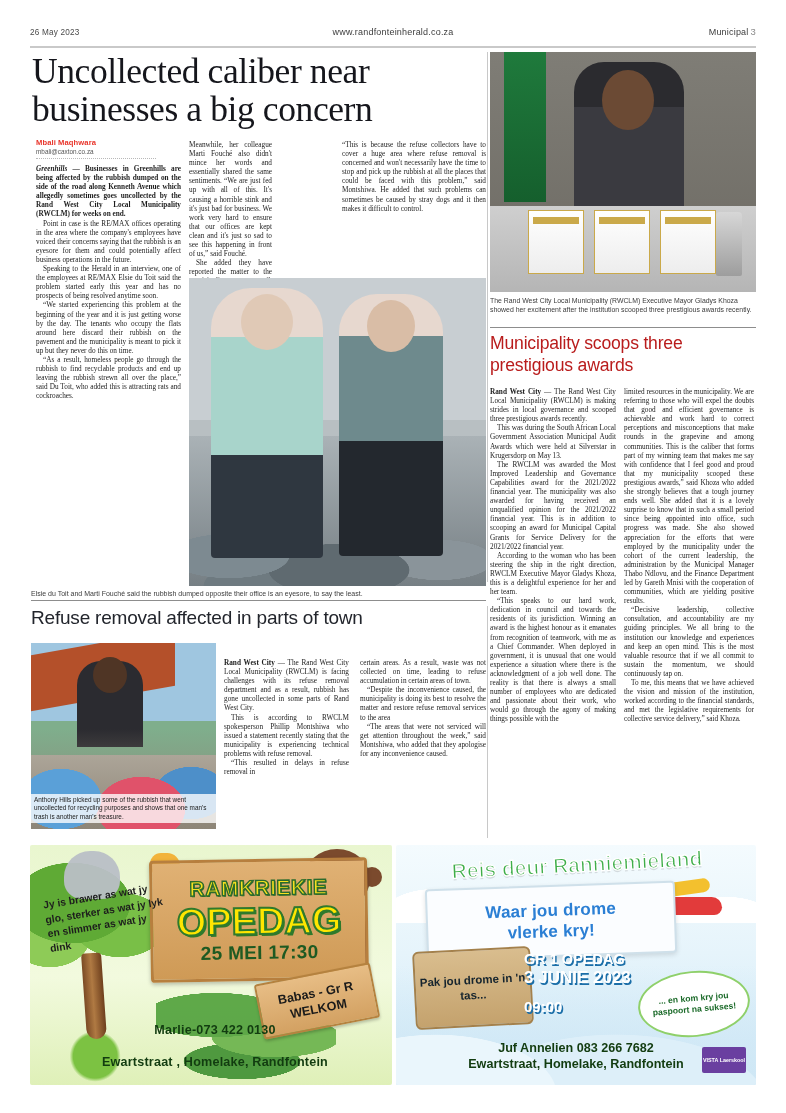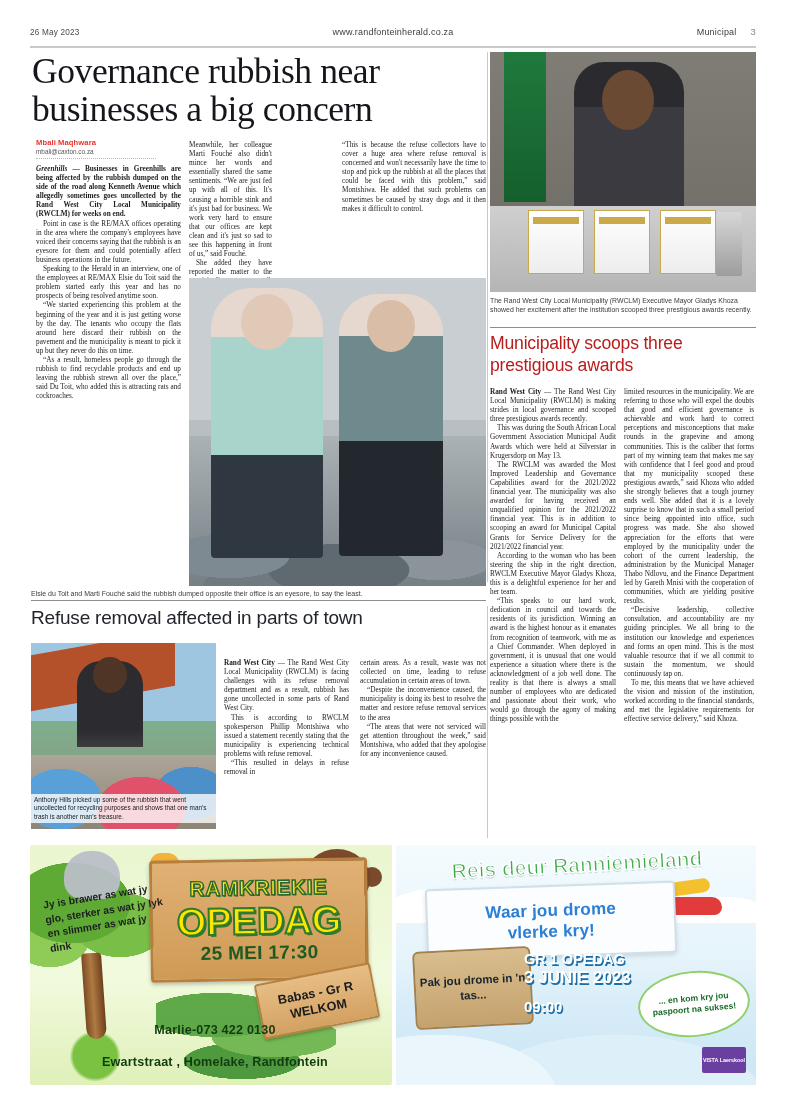--- a/index.html
+++ b/index.html
@@ -13,21 +13,21 @@
 
   
   .masthead {
     position: absolute; left: 30px; top: 26px; width: 726px; height: 22px;
     display: flex; align-items: baseline; justify-content: space-between;
     font-family: "Liberation Sans", sans-serif;
     font-size: 8.2px; color: #4a4a4a; letter-spacing: .2px;
   }
   .masthead .mh-date { width: 180px; }
   .masthead .mh-url  { flex: 1; text-align: center; font-size: 9px; color: #3d3d3d; }
-  .masthead .mh-right { width: 180px; text-align: right; display: flex; justify-content: flex-end; align-items: baseline; gap: 14px;}
+  .masthead .mh-right { width: 180px; text-align: right; display: flex; justify-content: flex-end; align-items: baseline; gap: 2px;}
   .masthead .mh-sec { font-size: 9px; color: #3d3d3d; }
   .masthead .mh-page { font-size: 9.5px; color: #8a8a8a; }
   .rule-top {
     position: absolute; left: 30px; top: 46px; width: 726px; height: 1.6px;
     background: #c9c9c9;
   }
 
   
   .col-text {
     font-family: "Liberation Serif", serif;
@@ -379,21 +379,21 @@
   <div class="masthead">
     <div class="mh-date">26 May 2023</div>
     <div class="mh-url">www.randfonteinherald.co.za</div>
     <div class="mh-right">
       <span class="mh-sec">Municipal</span>
       <span class="mh-page">3</span>
     </div>
   </div>
   <div class="rule-top"></div>
 
-  <div class="h1-main">Governance rubbish near businesses a big concern</div>
+  <div class="h1-main">Uncollected caliber near businesses a big concern</div>
 
   <div class="byline">
     <div class="b-name">Mbali Maqhwara</div>
     <div class="b-mail">mbali@caxton.co.za</div>
     <div class="b-dots"></div>
   </div>
 
   <div class="col-text a1c1">
     <p class="first lead-bold"><span class="place">Greenhills</span><span> — Businesses in Greenhills are being affected by the rubbish dumped on the side of the road along Kenneth Avenue which allegedly sometimes goes uncollected by the Rand West City Local Municipality (RWCLM) for weeks on end.</span></p>
     <p>Point in case is the RE/MAX offices operating in the area where the company's employees have voiced their concerns saying that the rubbish is an eyesore for them and could potentially affect business operations in the future.</p>
@@ -446,22 +446,22 @@
   <div class="col-text a2c1">
     <p class="first"><span class="lead-bold place">Rand West City</span><span> — The Rand West City Local Municipality (RWCLM) is making strides in local governance and scooped three prestigious awards recently.</span></p>
     <p>This was during the South African Local Government Association Municipal Audit Awards which were held at Silverstar in Krugersdorp on May 13.</p>
     <p>The RWCLM was awarded the Most Improved Leadership and Governance Capabilities award for the 2021/2022 financial year. The municipality was also awarded for having received an unqualified opinion for the 2021/2022 financial year. This is in addition to scooping an award for Municipal Capital Grants for Service Delivery for the 2021/2022 financial year.</p>
     <p>According to the woman who has been steering the ship in the right direction, RWCLM Executive Mayor Gladys Khoza, this is a delightful experience for her and her team.</p>
     <p>“This speaks to our hard work, dedication in council and towards the residents of its jurisdiction. Winning an award is the highest honour as it emanates from recognition of teamwork, with me as a Chief Commander. When deployed in government, it is unusual that one would experience a situation where there is the acknowledgment of a job well done. The reality is that there is always a small number of employees who are dedicated and passionate about their work, who would go through the agony of making things possible with the</p>
   </div>
 
   <div class="col-text a2c2">
     <p class="first">limited resources in the municipality. We are referring to those who will expel the doubts that good and efficient governance is achievable and work hard to correct perceptions and misconceptions that make rounds in the grapevine and among communities. This is the caliber that forms part of my winning team that makes me say with confidence that I feel good and proud that my municipality scooped these prestigious awards,” said Khoza who added she strongly believes that a tough journey ends well. She added that it is a lovely surprise to know that in such a small period since being appointed into office, such progress was made. She also showed appreciation for the efforts that were employed by the municipality under the cohort of the current leadership, the administration by the Municipal Manager Thabo Ndlovu, and the Finance Department led by Gareth Mnisi with the cooperation of communities, which are yielding positive results.</p>
-    <p>“Decisive leadership, collective consultation, and accountability are my guiding principles. We all bring to the institution our knowledge and experiences and forms an open mind. This is the most valuable resource that if we all commit to sustain the momentum, we should continuously tap on.</p>
-    <p>To me, this means that we have achieved the vision and mission of the institution, worked according to the financial standards, and met the legislative requirements for effective service delivery,” said Khoza.</p>
+    <p>“Decisive leadership, collective consultation, and accountability are my guiding principles. We all bring to the institution our knowledge and experiences and keep an open mind. This is the most valuable resource that if we all commit to sustain the momentum, we should continuously tap on.</p>
+    <p>To me, this means that we have achieved the vision and mission of the institution, worked according to the financial standards, and met the legislative requirements for collective service delivery,” said Khoza.</p>
   </div>
 
   <div class="rule-l1"></div>
   <div class="h3-main">Refuse removal affected in parts of town</div>
 
   <div class="photo3">
     <div class="p3-bg"></div>
     <div class="p3-roof"></div>
     <div class="p3-man"></div>
     <div class="p3-head"></div>
@@ -553,17 +553,21 @@
       </div>
 
       <div class="ad2-bubble">
         <span>... en kom kry jou paspoort na sukses!</span>
       </div>
 
       <div class="ad2-logo">
         <span>VISTA Laerskool</span>
       </div>
 
+      <div class="ad2-contact">
+        <div class="l1">Juf Annelien 083 266 7682</div>
+        <div class="l2">Ewartstraat, Homelake, Randfontein</div>
+      </div>
     </div>
 
   </div>
 
 </div>
 
 </body></html>

